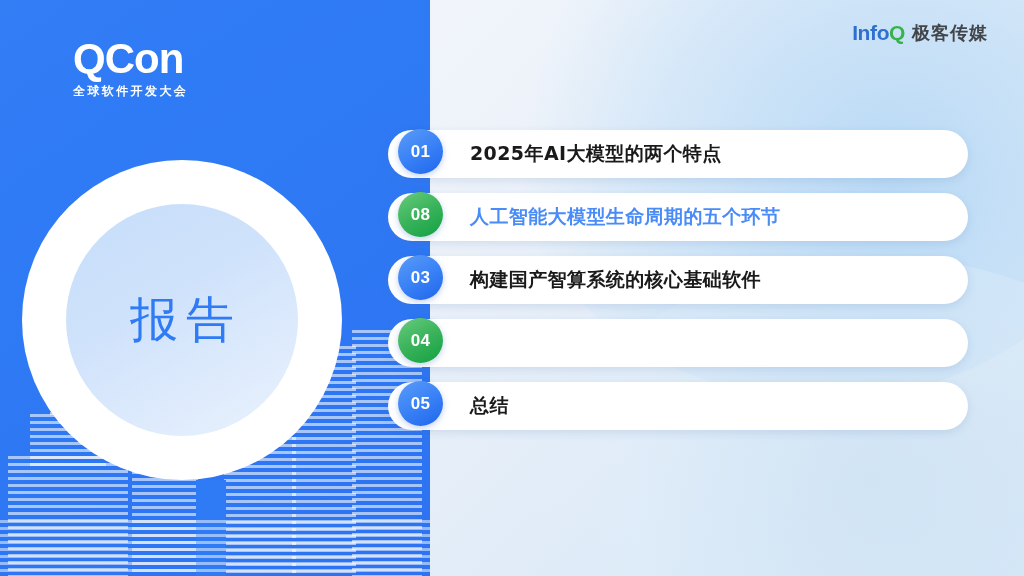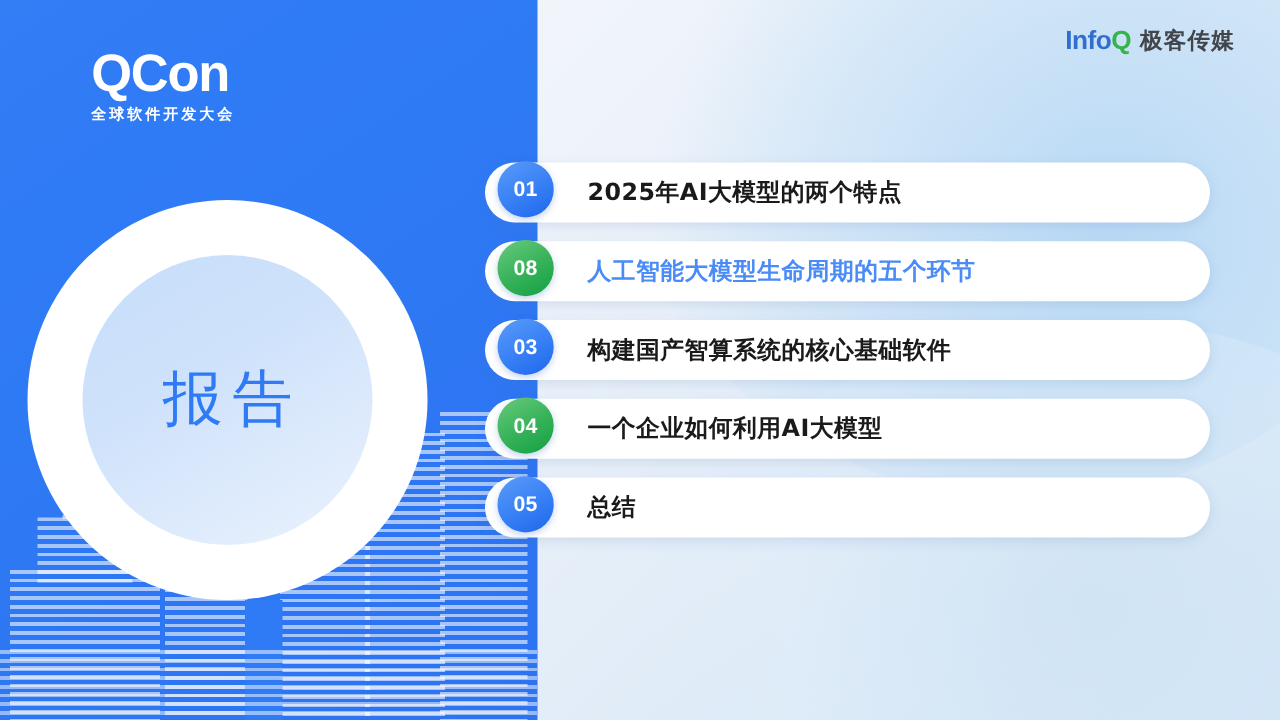--- a/index.html
+++ b/index.html
@@ -338,21 +338,20 @@
 
     <div class="agenda-row">
       <div class="pill"></div>
       <div class="badge blue">03</div>
       <div class="row-label">构建国产智算系统的核心基础软件</div>
     </div>
 
     <div class="agenda-row">
       <div class="pill"></div>
       <div class="badge green">04</div>
-      <div class="row-label">一个企业如何利用AI大模型</div>
     </div>
 
     <div class="agenda-row">
       <div class="pill"></div>
       <div class="badge blue">05</div>
       <div class="row-label">总结</div>
     </div>
 
   </div>
 

